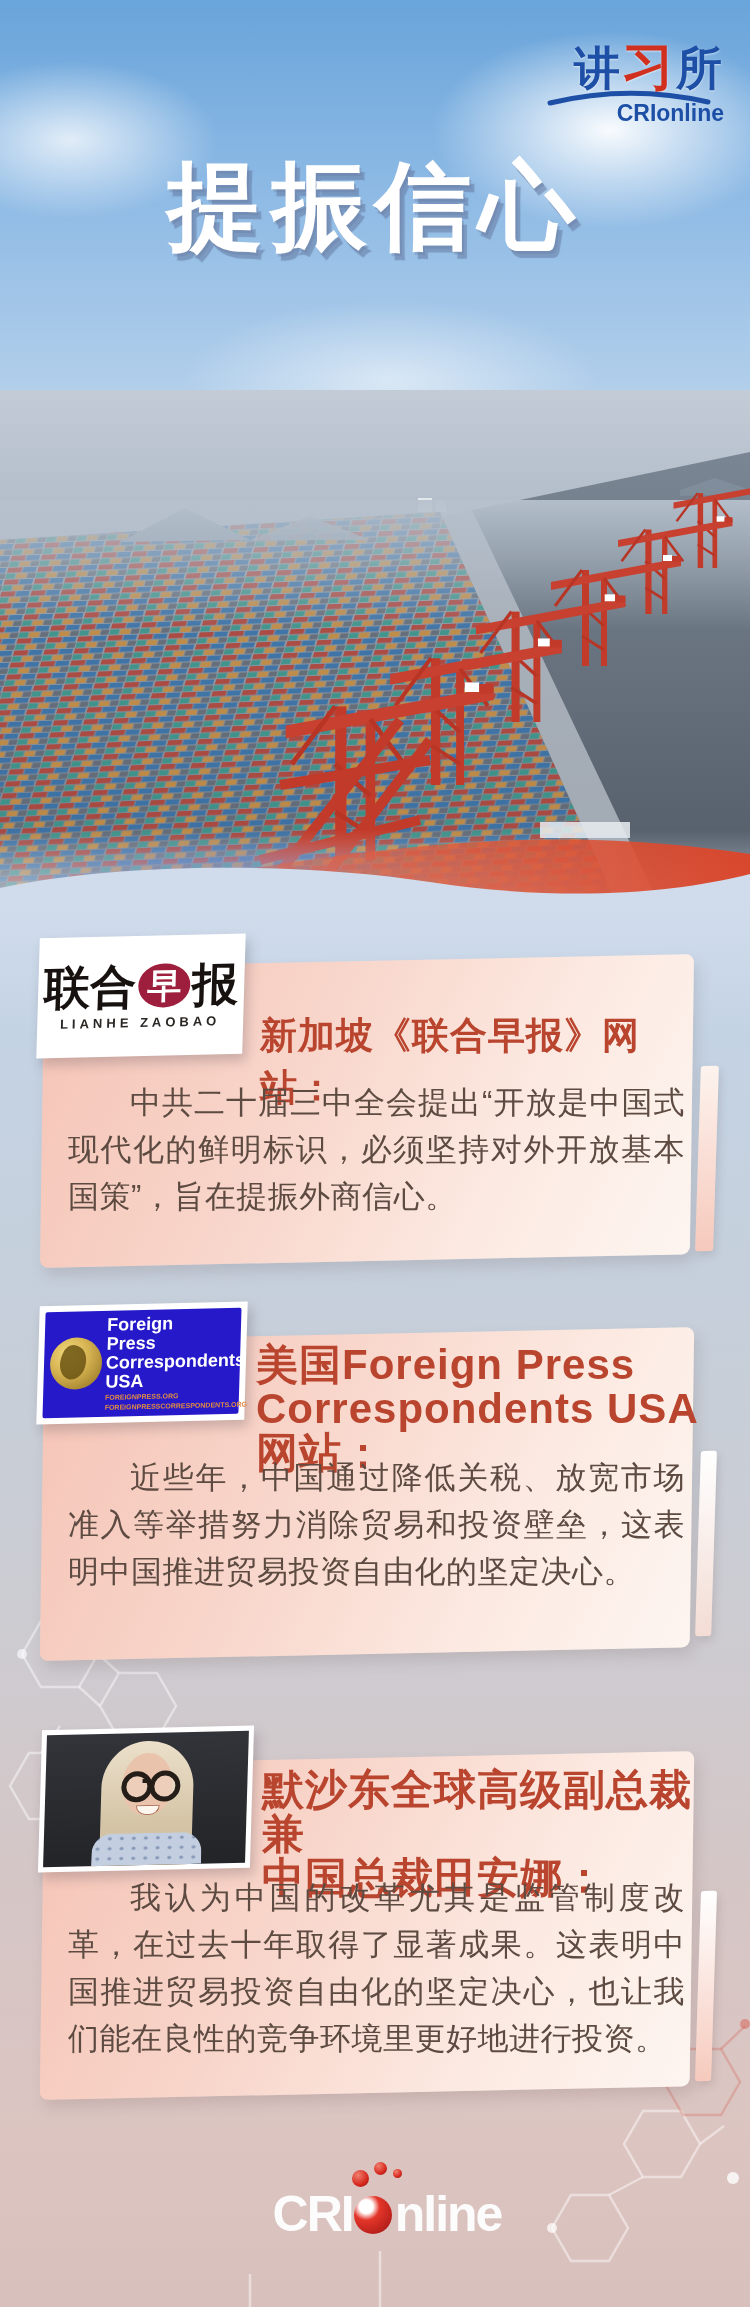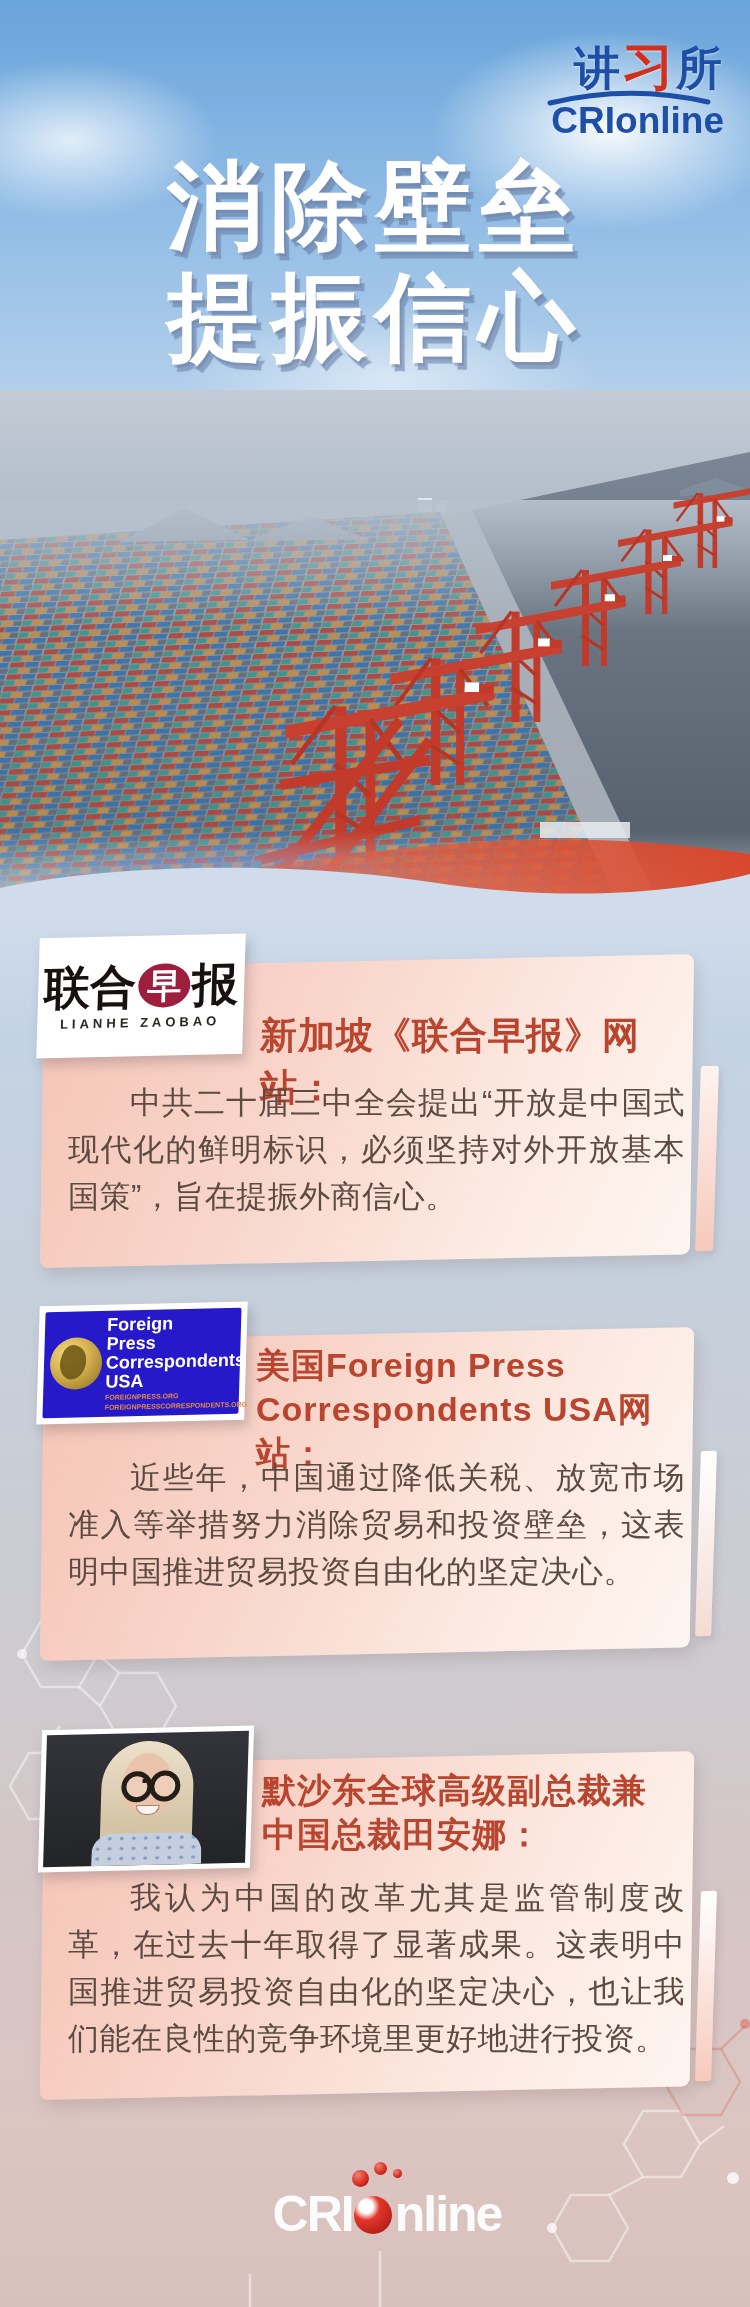--- a/index.html
+++ b/index.html
@@ -11,21 +11,21 @@
   .cloud{position:absolute;border-radius:50%;
          background:radial-gradient(ellipse at center,rgba(255,255,255,.95) 0%,rgba(255,255,255,0) 70%);}
   .c1{left:430px;top:30px;width:360px;height:200px;}
   .c2{left:-80px;top:60px;width:300px;height:160px;opacity:.8;}
   .c3{left:180px;top:300px;width:420px;height:160px;opacity:.55;}
   .brand{position:absolute;right:26px;top:40px;width:190px;text-align:right;z-index:6;}
   .brand-cn{font-size:46px;font-weight:800;color:#1d4fa6;letter-spacing:2px;line-height:1;
             text-shadow:0 1px 2px rgba(255,255,255,.6);}
   .brand-cn .xi{color:#d2301f;font-size:52px;}
   .brand-arc{display:block;margin:-2px auto 0;}
-  .brand-en{font-size:37px;font-weight:800;color:#1d4fa6;margin-top:-6px;letter-spacing:0px;}
+  .brand-en{font-size:23px;font-weight:800;color:#1d4fa6;margin-top:-6px;letter-spacing:0px;}
   .title{position:absolute;left:0;top:150px;width:750px;margin:0;text-align:center;z-index:5;
          font-size:96px;line-height:1.16;font-weight:900;color:#ffffff;letter-spacing:8px;
          text-shadow:5px 7px 1px rgba(100,120,160,.55),2px 3px 0 rgba(120,140,175,.45);}
   .title span{display:block;}
   .photo-svg{position:absolute;left:0;top:390px;width:750px;height:520px;}
   .wave-svg{position:absolute;left:0;top:830px;width:750px;height:78px;z-index:4;}
   
   .content{position:absolute;left:0;top:906px;width:750px;height:1401px;z-index:5;
            background:linear-gradient(180deg,#d0dcec 0%,#c4d3e4 9%,#c6cfda 30%,#ccccd2 50%,
                        #d5c6c6 70%,#dcc5c1 88%,#d8c0bd 100%);}
@@ -38,21 +38,21 @@
         background:linear-gradient(180deg,#fdf3ee 0%,#f6c9bc 100%);
         box-shadow:2px 4px 8px rgba(110,90,90,.2);}
   .logo-box{position:absolute;background:#ffffff;transform:rotate(-1.3deg) skewX(-3deg);
         box-shadow:4px 7px 12px rgba(90,80,90,.28);display:flex;align-items:center;justify-content:center;}
   .card-heading{position:absolute;font-weight:800;color:#b9452f;letter-spacing:1px;}
   .card-heading span{display:block;}
   .card-heading span:empty{display:none;}
   .card-body{position:absolute;color:#5d4b42;font-size:31px;line-height:47px;
              text-align:justify;text-indent:2em;letter-spacing:.5px;}
   .h1line{font-size:37px;line-height:52px;}
-  .h2line{font-size:34px;line-height:44px;}
+  .h2line{font-size:42px;line-height:44px;}
   
   .zb{ text-align:center;}
   .zb-row{font-family:"DejaVu Serif","Liberation Serif",serif;font-weight:900;font-size:46px;
           color:#17120f;display:flex;align-items:center;justify-content:center;gap:2px;line-height:1;}
   .zb-oval{display:inline-flex;align-items:center;justify-content:center;width:52px;height:44px;
            background:#9e1f3d;border-radius:50%;color:#ffffff;font-size:34px;}
   .zb-sub{font-size:13px;letter-spacing:4px;color:#2a2623;margin-top:6px;font-weight:700;}
   
   .fpc{width:196px;height:106px;background:#2519c9;border-radius:2px;position:relative;
        display:flex;flex-direction:column;justify-content:center;padding-left:62px;box-sizing:border-box;}
@@ -103,21 +103,20 @@
 
   <div class="brand">
     <div class="brand-cn"><span>讲</span><span class="xi">习</span><span>所</span></div>
     <svg class="brand-arc" width="170" height="16" viewBox="0 0 170 16">
         <path d="M6,13 Q85,-6 164,12" stroke="#1d4fa6" stroke-width="5" fill="none" stroke-linecap="round"></path>
       </svg>
     <div class="brand-en">CRIonline</div>
   </div>
 
   <h1 class="title">
-    <span>消除壁垒</span>
     <span>提振信心</span>
   </h1>
 
   <svg class="photo-svg" viewBox="0 0 750 520" preserveAspectRatio="none">
     <defs>
       <linearGradient id="haze" x1="0" y1="0" x2="0" y2="1">
         <stop offset="0" stop-color="#c2cbd6"></stop>
           <stop offset="1" stop-color="#a9b4c1"></stop>
       </linearGradient>
       <linearGradient id="sea" x1="0" y1="0" x2="0" y2="1">

